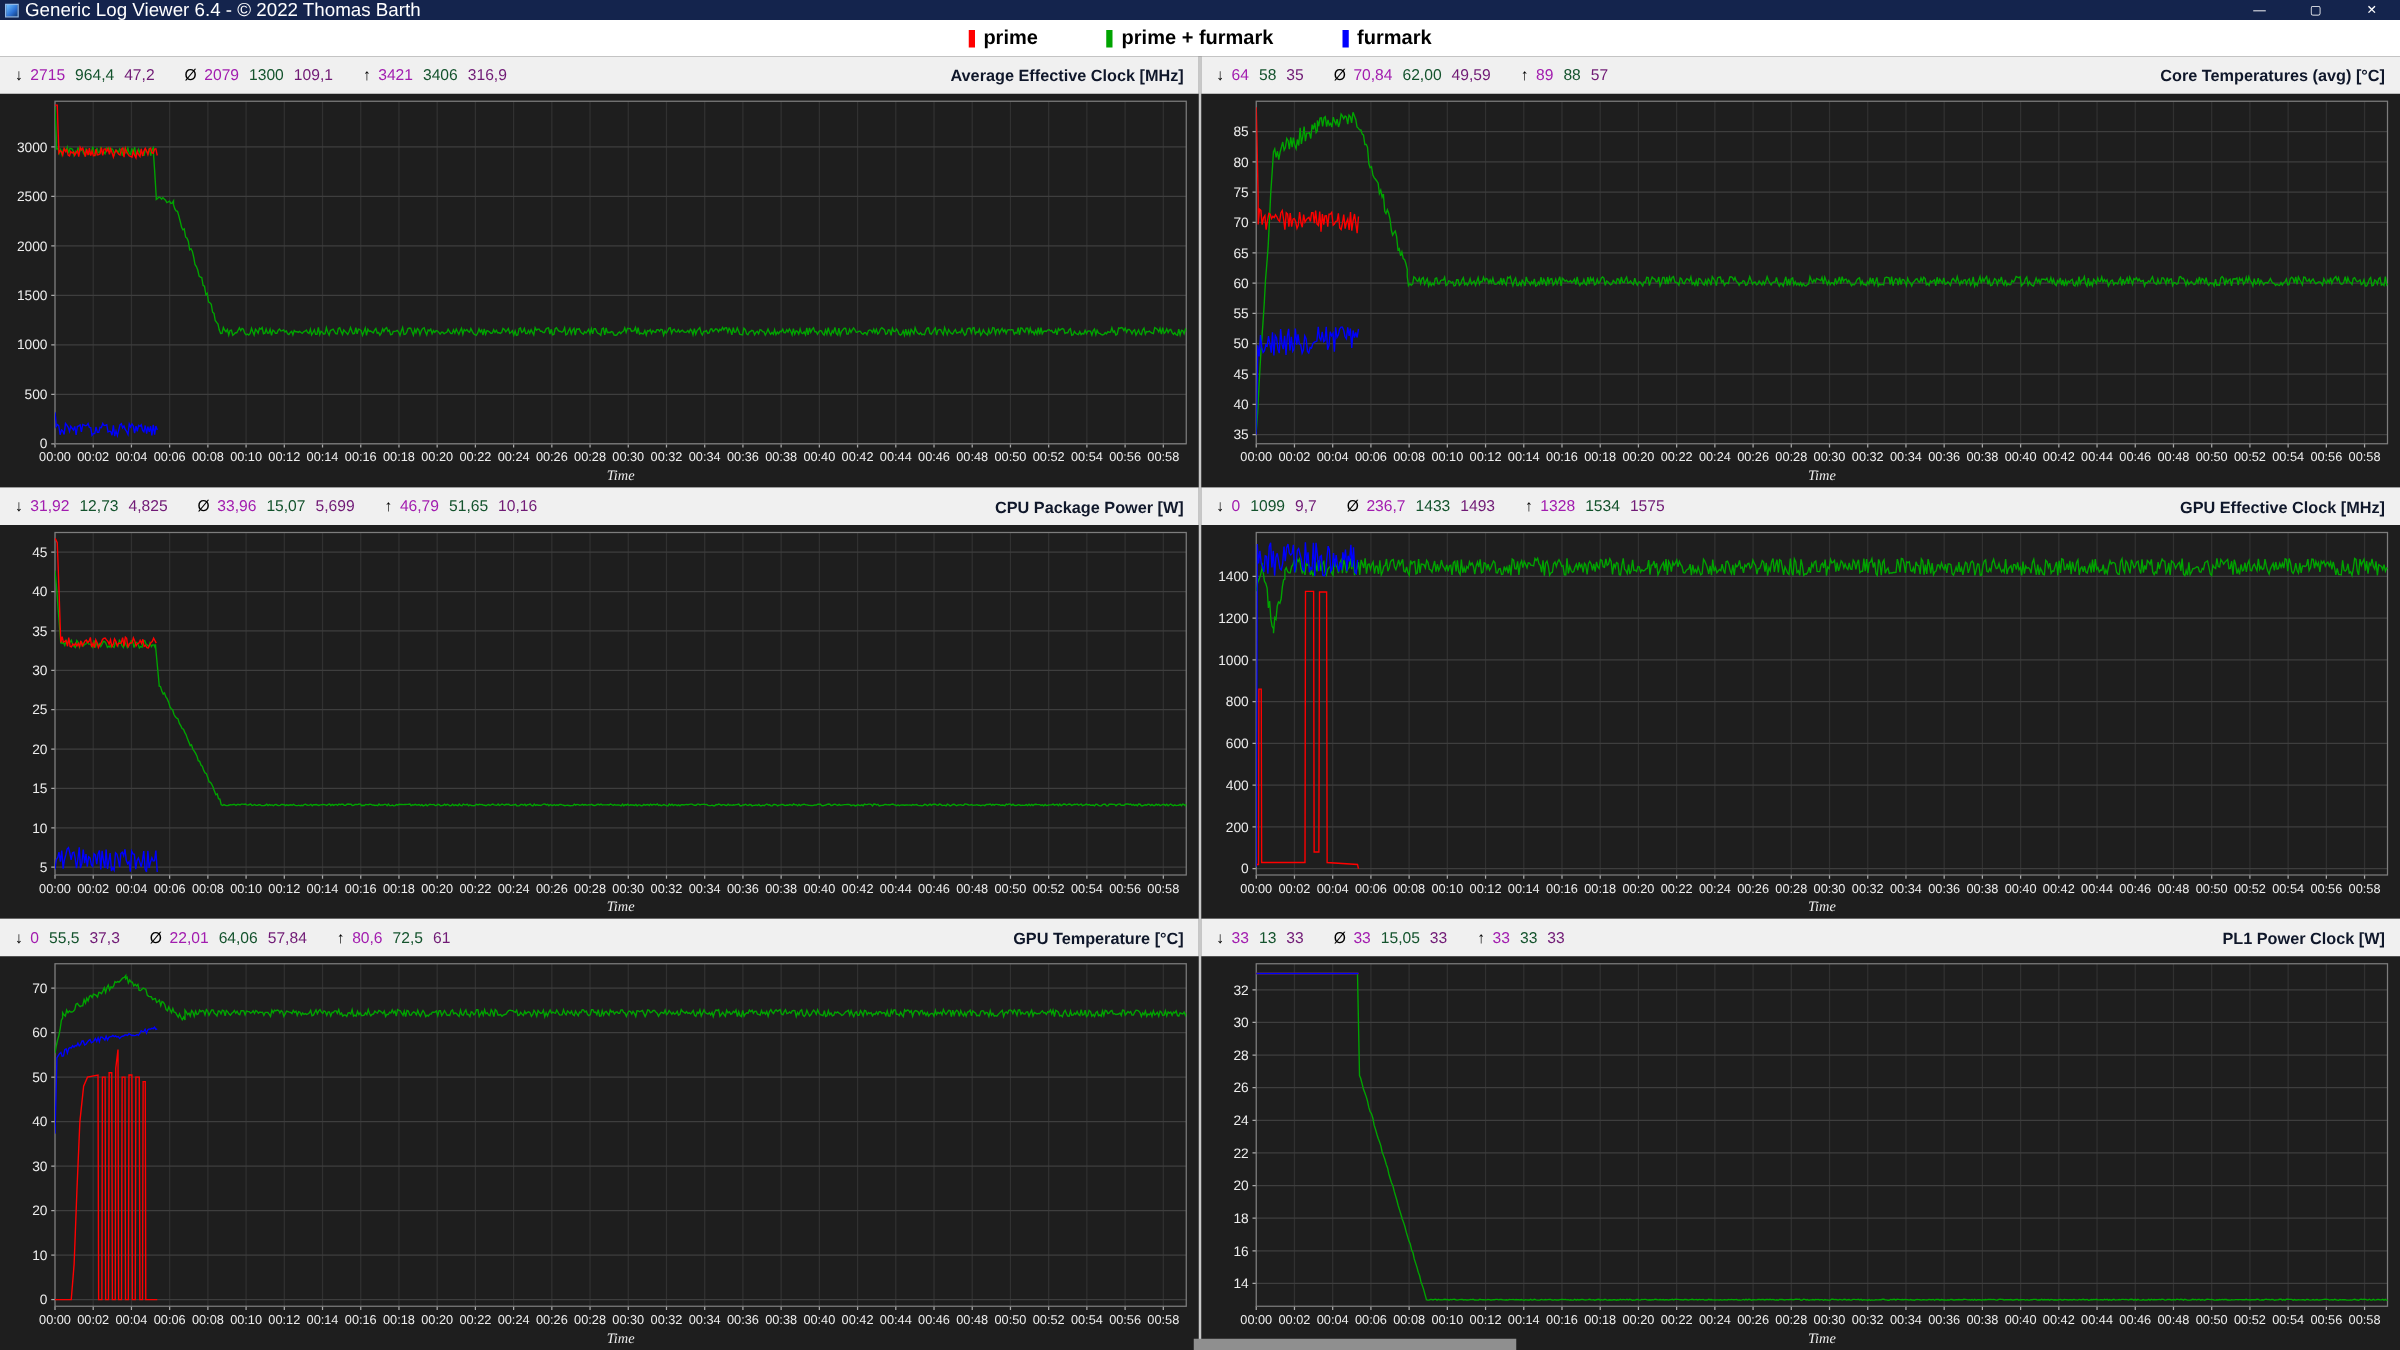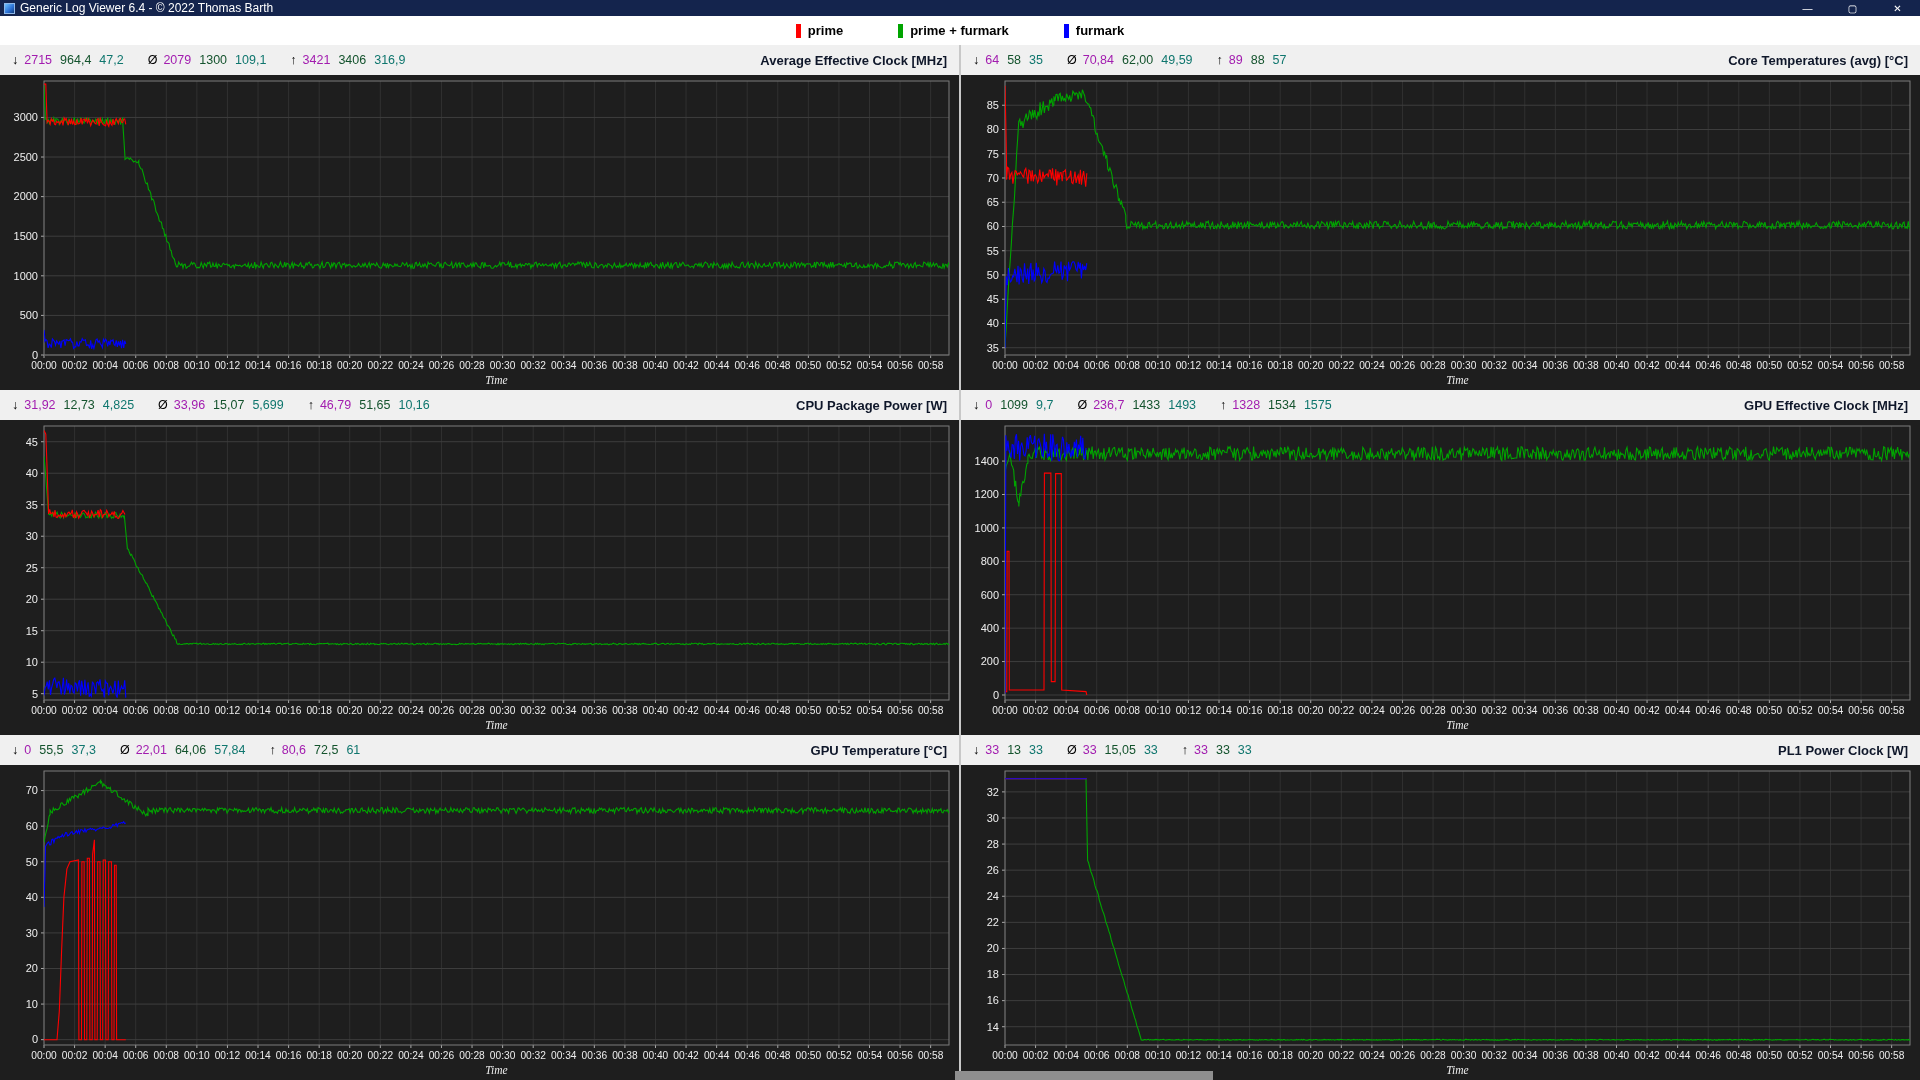--- a/index.html
+++ b/index.html
@@ -14,34 +14,34 @@
     height:16px; background:#14244d; color:#fff;
     display:flex; justify-content:space-between; align-items:center;
     padding-left:4px;
   }
   .titlebar-left { display:flex; align-items:center; gap:5px; min-width:0; }
   .app-icon {
     width:11px; height:11px; display:inline-block;
     background:linear-gradient(135deg,#6fc2ff 0%, #2a6fd4 60%, #123d7a 100%);
     border:1px solid #8fb8e8;
   }
-  .title-text { font-size:12px; white-space:nowrap; }
+  .title-text { font-size:15px; white-space:nowrap; }
   .window-controls { display:flex; height:100%; }
   .win-btn {
     width:45px; height:100%; display:flex; align-items:center; justify-content:center;
     font-size:10px; color:#fff; cursor:default;
   }
   
   .legend-bar {
     height:29px; background:#ffffff;
     display:flex; align-items:center; justify-content:center; gap:55px;
   }
   .legend-item { display:flex; align-items:center; gap:7px; }
   .legend-marker { width:5px; height:14px; background:#888; }
-  .legend-label { font-weight:bold; font-size:13px; color:#000; }
+  .legend-label { font-weight:bold; font-size:16px; color:#000; }
   
   .grid {
     display:grid;
     grid-template-columns:959px 959px;
     grid-template-rows:345px 345px 345px;
     column-gap:2px;
     background:#c8c8c8;
     width:1920px;
   }
   .panel { width:959px; height:345px; display:flex; flex-direction:column; background:#1e1e1e; }
@@ -49,21 +49,21 @@
     height:30px; background:#f0f0f0; flex:0 0 30px;
     display:flex; align-items:center; justify-content:space-between;
     padding:0 12px;
   }
   .stats { display:flex; align-items:center; font-size:12.5px; white-space:nowrap; }
   .stats .sym { color:#000; margin-right:6px; }
   .stats .sym:not(:first-child) { margin-left:16px; }
   .stats .v { margin-right:8px; }
   .c-red { color:#a21caf; }
   .c-green { color:#14532d; }
-  .c-blue { color:#0f766e; }
+  .c-blue { color:#701a75; }
   .panel-title { font-weight:bold; font-size:13px; color:#0f172a; white-space:nowrap; }
   .chart-area { flex:1 1 auto; position:relative; }
   .chart-svg { display:block; width:959px; height:315px; }
   
   .ytick  { font-family:"Liberation Sans", sans-serif; font-size:11px;   fill:#ededed; }
   .xtick  { font-family:"Liberation Sans", sans-serif; font-size:10.2px; fill:#ededed; }
   .time-label { font-family:"Liberation Serif", serif; font-style:italic; font-size:11.5px; fill:#ededed; }
   
   .taskbar-sliver {
     position:fixed; left:955px; top:1071px; width:258px; height:9px;

